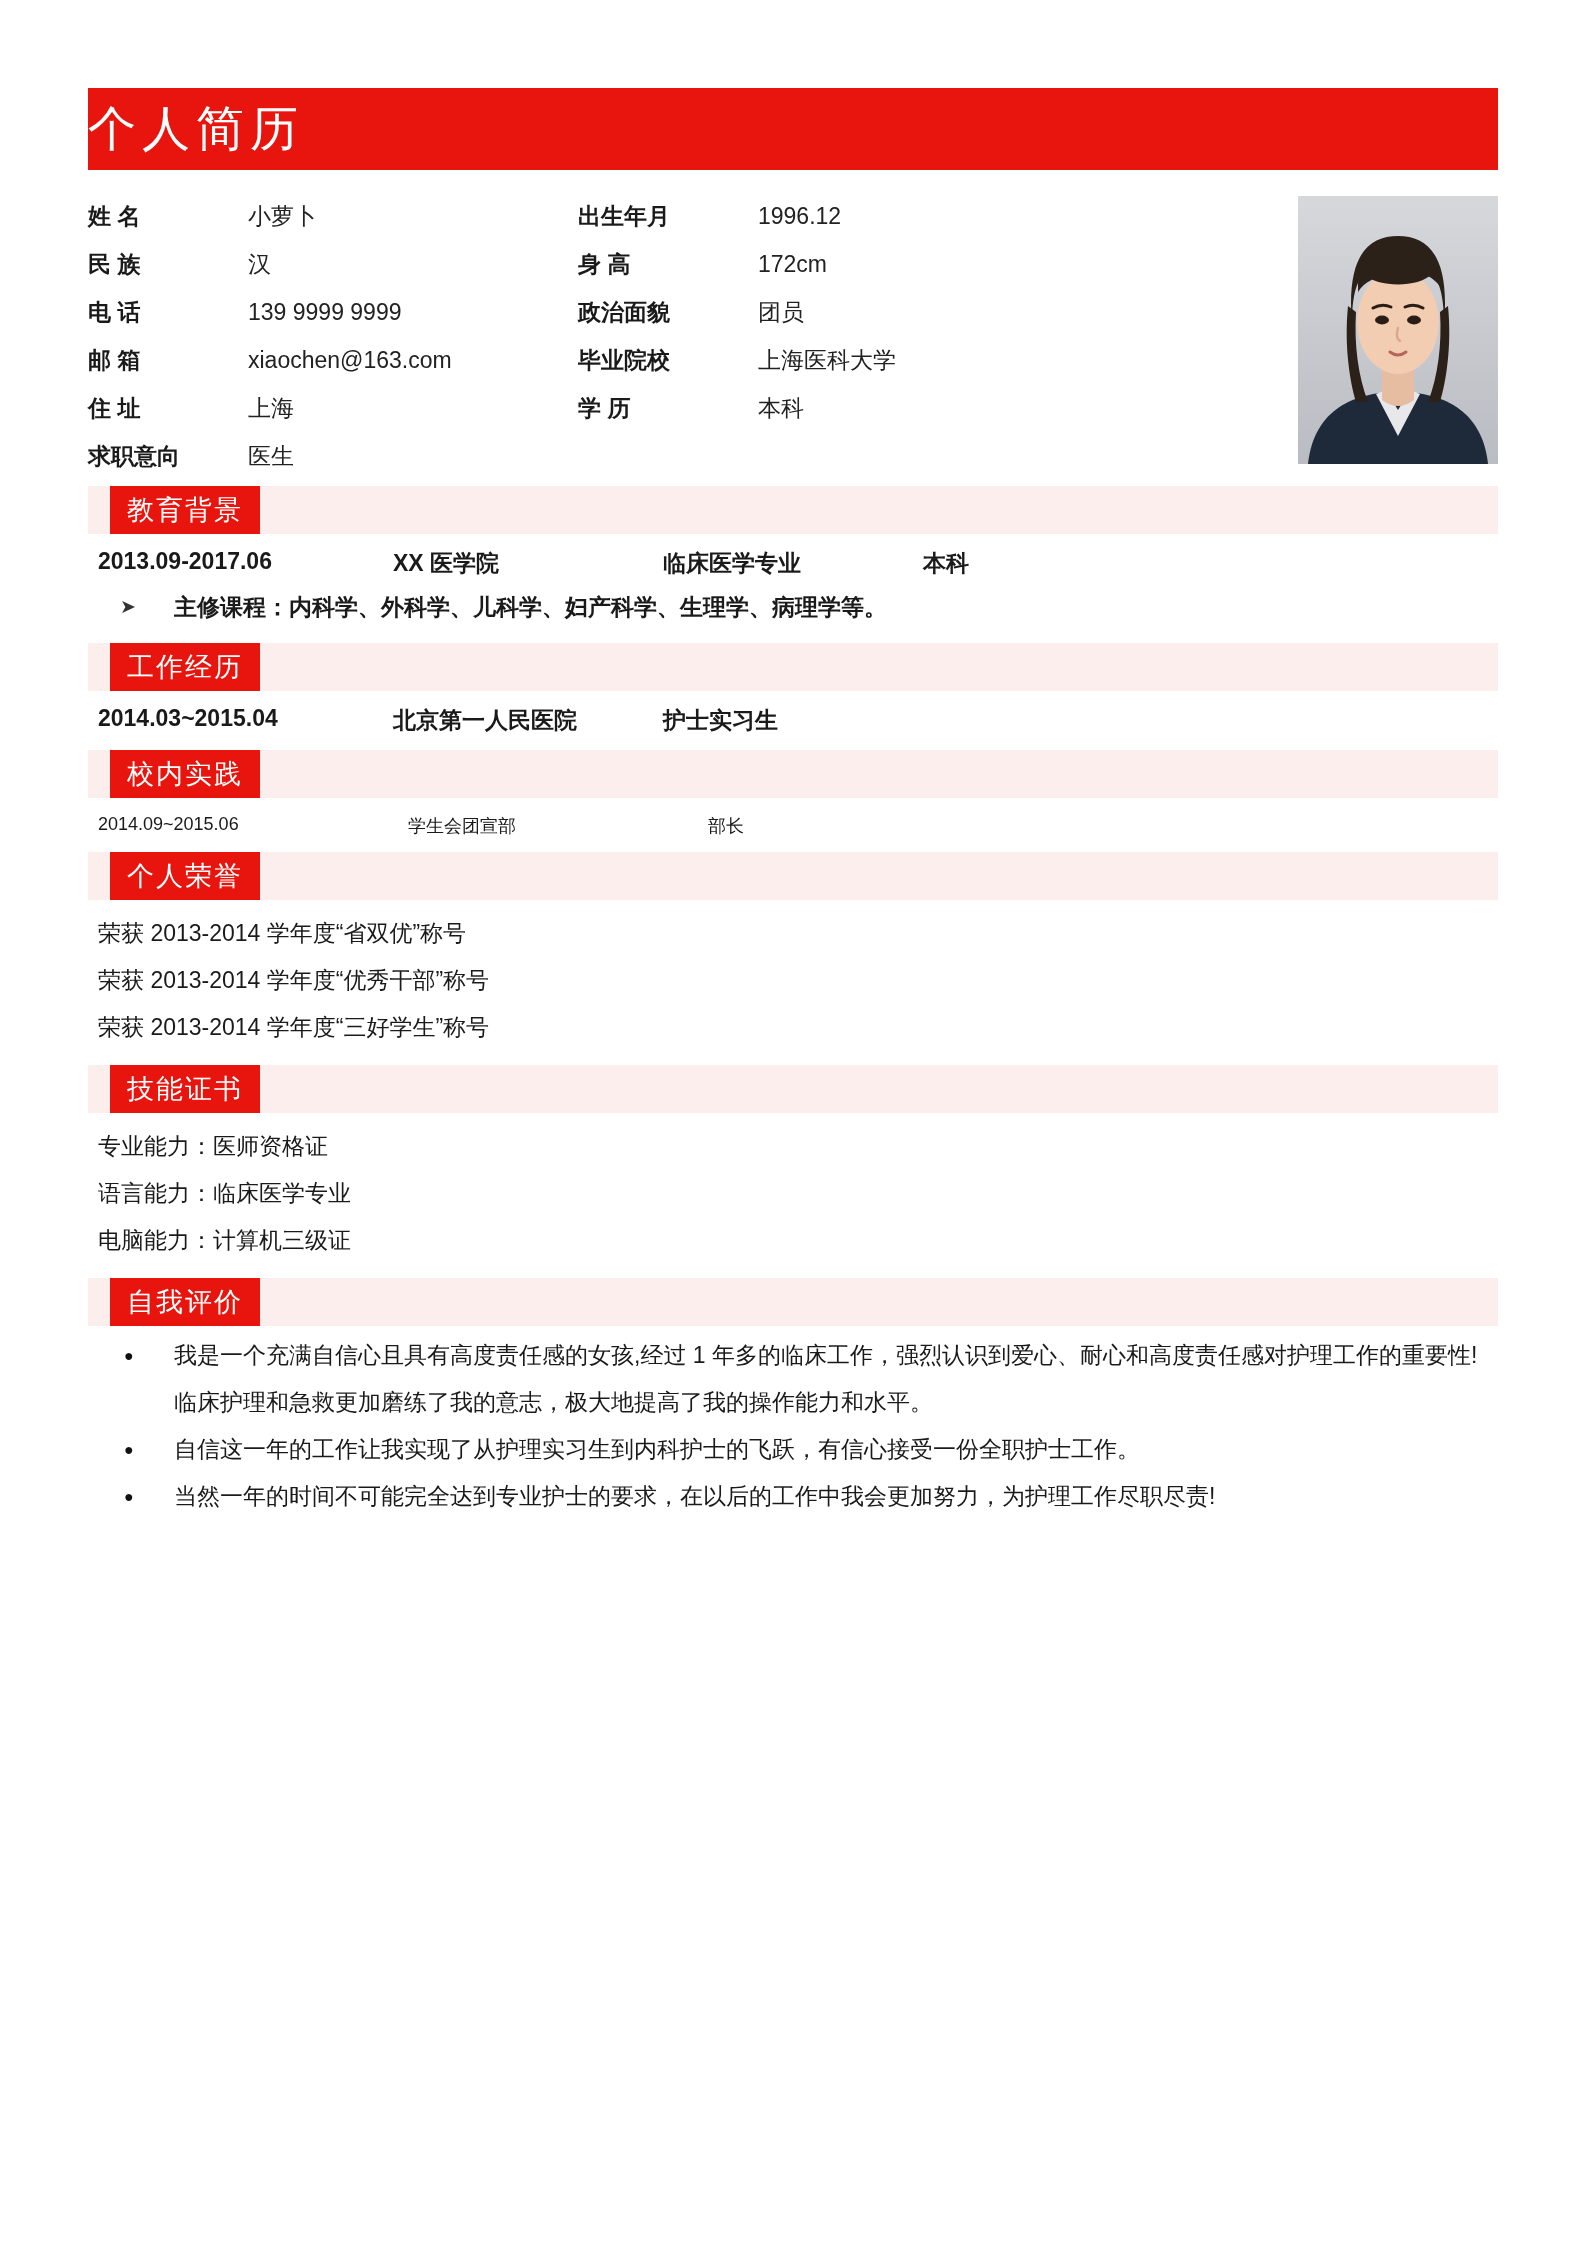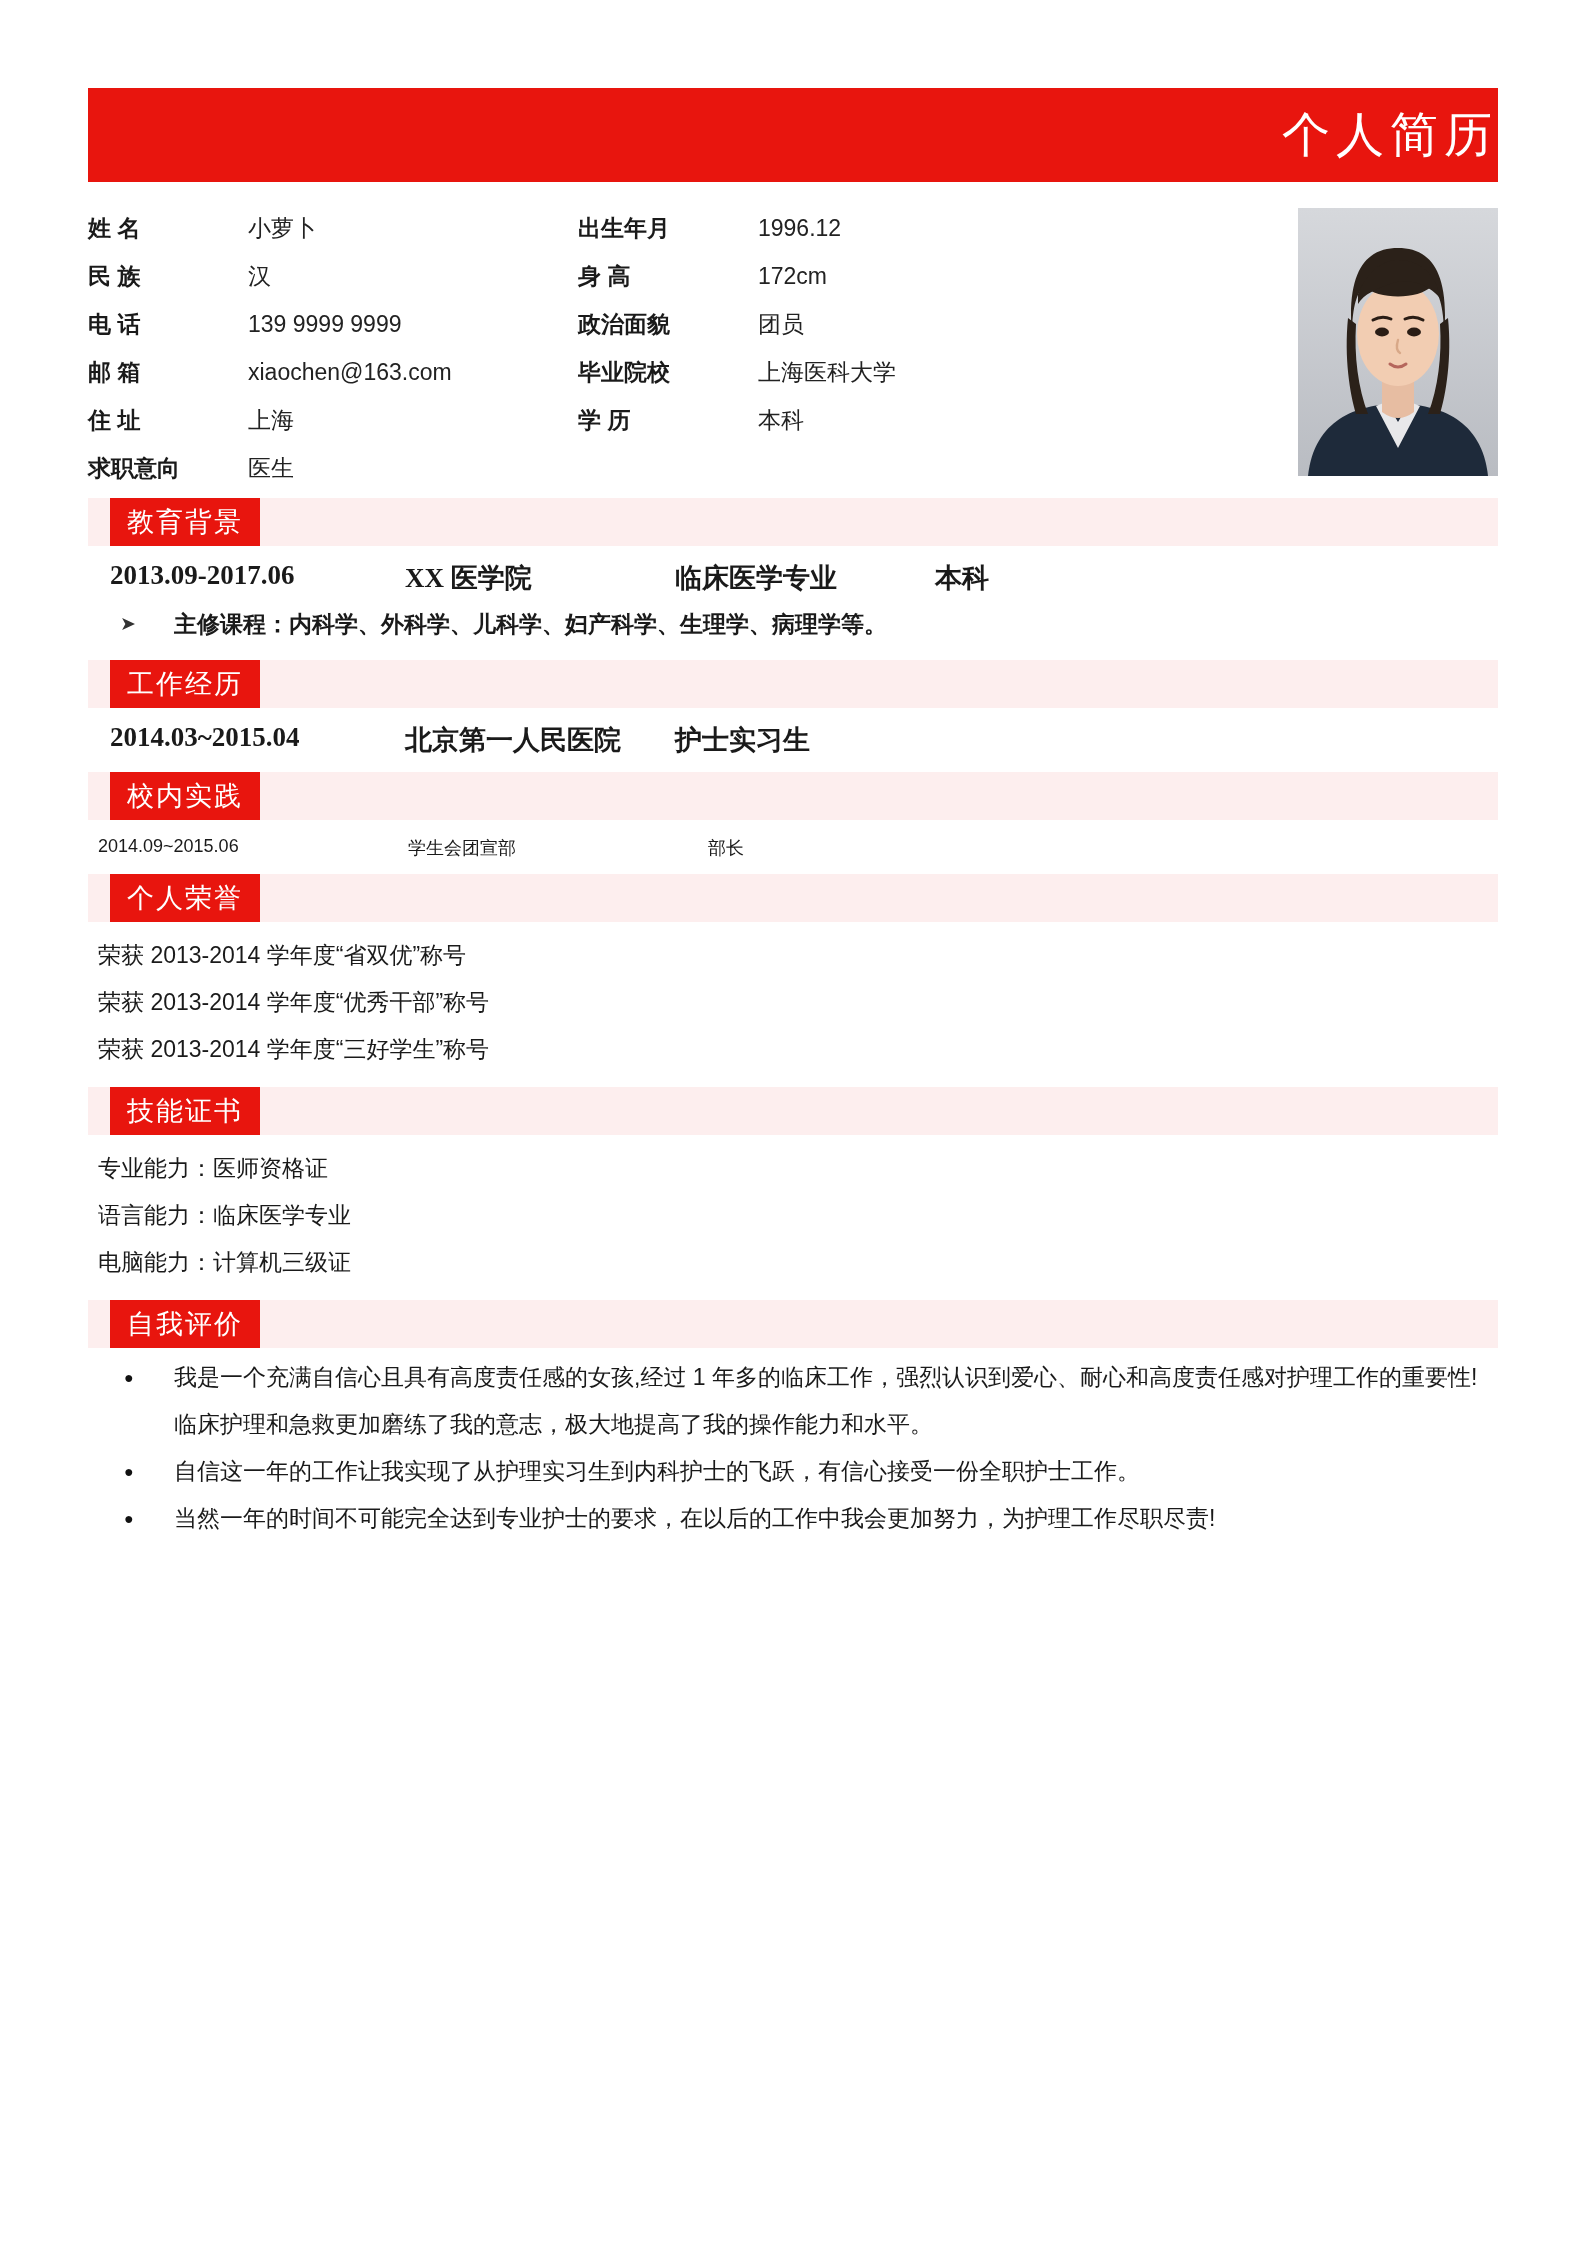--- a/index.html
+++ b/index.html
@@ -25,24 +25,24 @@
     position: absolute;
     left: 88px;
     top: 0;
     width: 1410px;
   }
 
   
   .title-banner {
     margin-top: 88px;
     background: #e8150e;
-    height: 94px;
+    height: 82px;
     display: flex;
     align-items: center;
-    justify-content: flex-end;
+    justify-content: flex-start;
   }
   .title-banner .title-text {
     color: #ffffff;
     font-size: 48px;
     letter-spacing: 6px;
     font-weight: 400;
   }
 
   
   .basic-info {
@@ -101,25 +101,24 @@
     padding: 0 16px;
     box-sizing: border-box;
     letter-spacing: 2px;
   }
 
   
   .body-block {
     padding: 0 10px 0 10px;
   }
   .row-head {
-    font-size: 27px;
+    font-size: 23px;
     font-weight: bold;
-    margin: 14px 0 6px 12px;
+    margin: 14px 0 6px 0;
     display: flex;
-    font-family: Liberation Serif, serif;
   }
   .row-head .c1 { width: 295px; }
   .row-head .c2 { width: 270px; }
   .row-head .c3 { width: 260px; }
   .row-head .c4 { }
 
   .row-head-plain {
     font-size: 18px;
     font-weight: normal;
     margin: 16px 0 4px 0;

